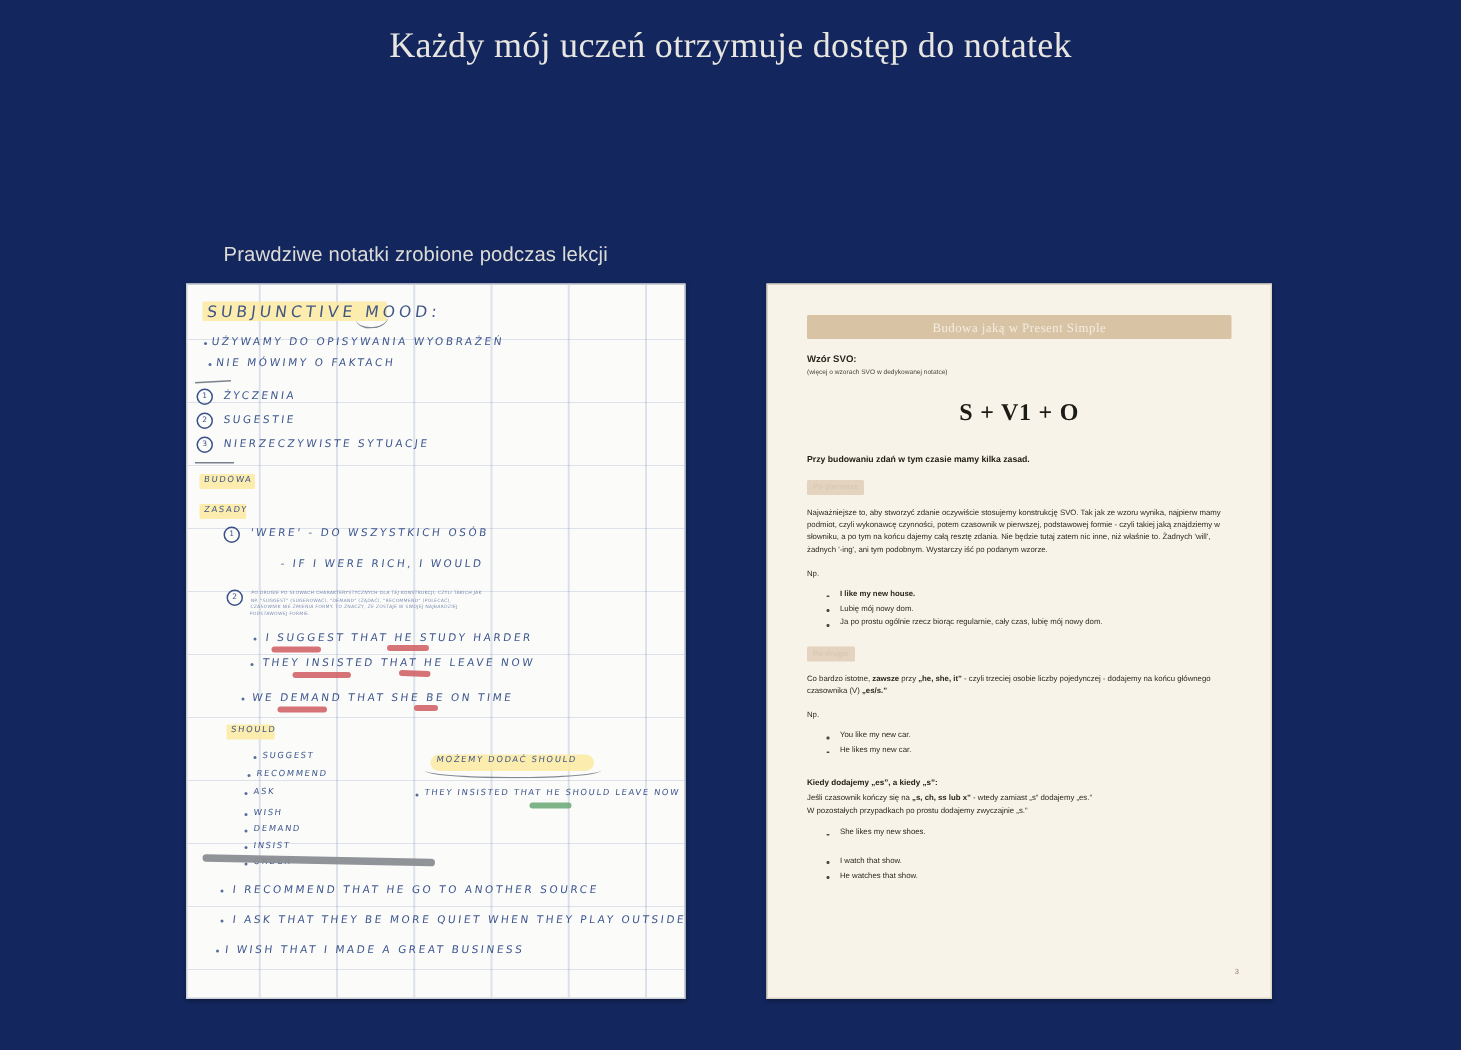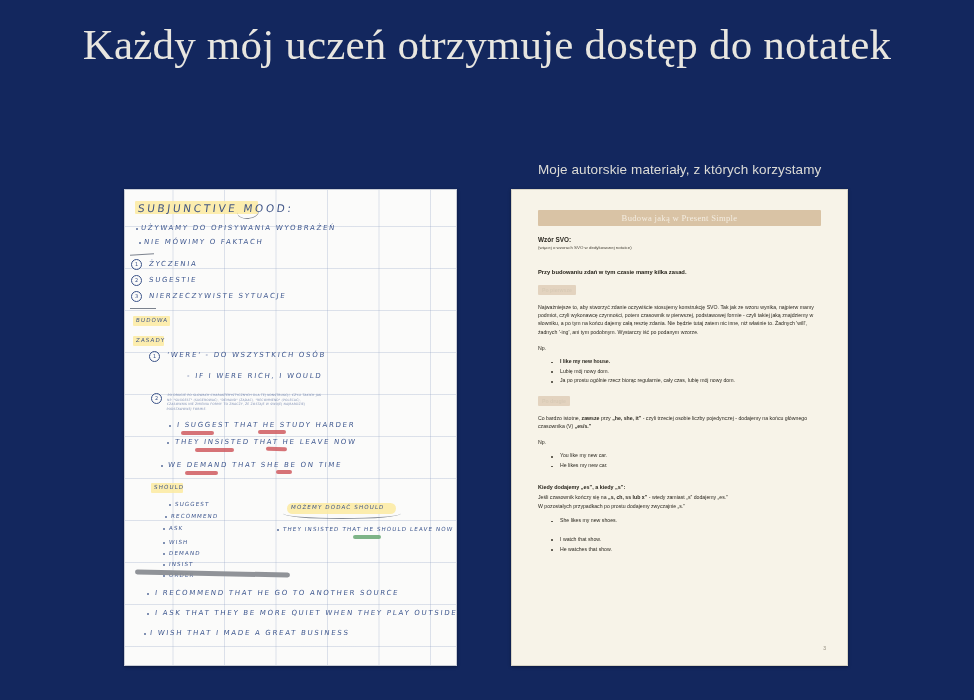--- a/index.html
+++ b/index.html
@@ -9,21 +9,21 @@
     font-family:"Liberation Sans",sans-serif;
     -webkit-font-smoothing:antialiased;
   }
   .slide{position:relative;width:974px;height:700px;background:#13275e;}
 
   
   .headline{
     position:absolute;left:0;top:16px;width:974px;
     text-align:center;color:#e8e6e0;
     font-family:"Liberation Serif","DejaVu Serif",serif;
-    font-size:43px;line-height:1.33;font-weight:400;letter-spacing:.2px;
+    font-size:24px;line-height:1.33;font-weight:400;letter-spacing:.2px;
   }
   .headline .l2{display:block;}
 
   
   .caption{
     position:absolute;top:162px;color:#dcdbd6;
     font-size:13.5px;letter-spacing:.1px;white-space:nowrap;
   }
   .caption.left{left:149px;}
   .caption.right{left:538px;}
@@ -116,21 +116,21 @@
 </style>
 </head>
 <body>
 
 <div class="slide">
 
   <div class="headline">
     <span>Każdy mój uczeń otrzymuje dostęp do notatek</span>
   </div>
 
-  <div class="caption right">Moje autorskie materiały, z których korzystamy</div>
+  <div class="caption left">Prawdziwe notatki zrobione podczas lekcji</div>
 
   <div class="panel notes">
     <div class="grid"></div>
     <div class="notes-inner">
 
       <div class="hl-yellow" style="left:10px;top:11px;width:123px;height:13px;"></div>
       <div class="hw big" style="left:13px;top:12px;">SUBJUNCTIVE MOOD:</div>
       <div class="pen-curve" style="left:112px;top:14px;width:22px;height:14px;transform:rotate(-6deg);"></div>
 
       <div class="bdot" style="left:11px;top:38px;"></div>
@@ -219,20 +219,21 @@
   <div class="panel doc">
     <div class="doc-inner">
 
       <div class="doc-banner">
         <span>Budowa jaką w Present Simple</span>
       </div>
 
       <div class="lbl-svo">Wzór SVO:</div>
       <div class="lbl-svo-sub">(więcej o wzorach SVO w dedykowanej notatce)</div>
 
+      <div class="formula">S + V1 + O</div>
 
       <div class="rule-head">Przy budowaniu zdań w tym czasie mamy kilka zasad.</div>
 
       <div class="tag">Po pierwsze</div>
       <div class="para">Najważniejsze to, aby stworzyć zdanie oczywiście stosujemy konstrukcję SVO. Tak jak ze wzoru wynika, najpierw mamy podmiot, czyli wykonawcę czynności, potem czasownik w pierwszej, podstawowej formie - czyli takiej jaką znajdziemy w słowniku, a po tym na końcu dajemy całą resztę zdania. Nie będzie tutaj zatem nic inne, niż właśnie to. Żadnych 'will', żadnych '-ing', ani tym podobnym. Wystarczy iść po podanym wzorze.</div>
 
       <div class="np">Np.</div>
       <ul class="ex">
         <li><b>I like my new house.</b></li>
         <li>Lubię mój nowy dom.</li>

